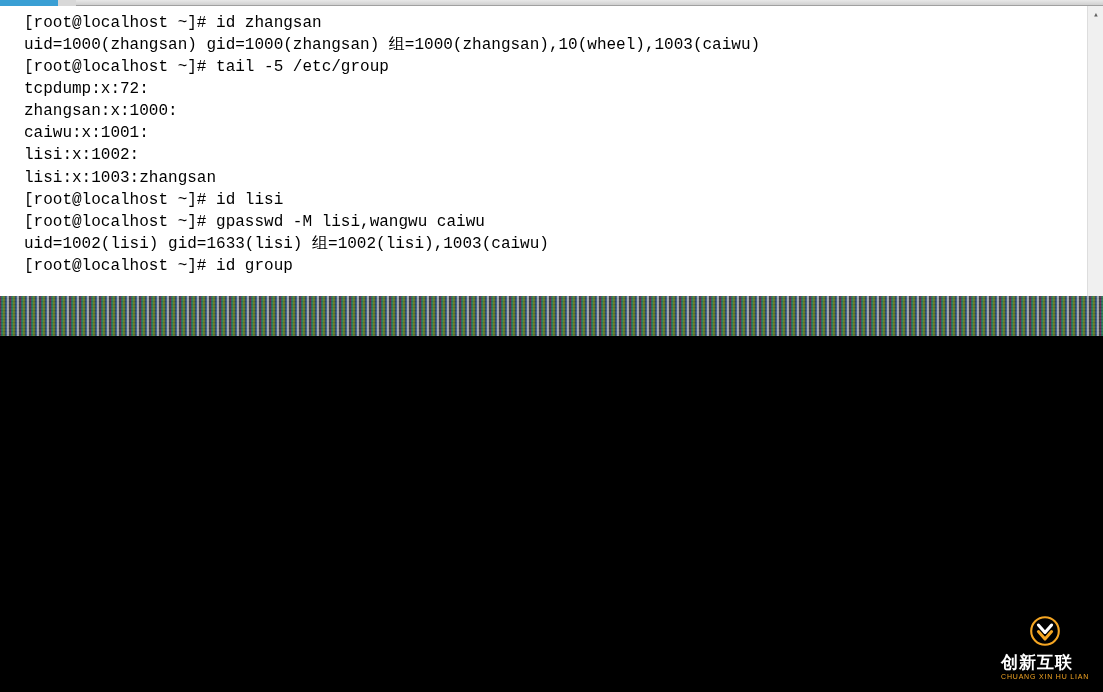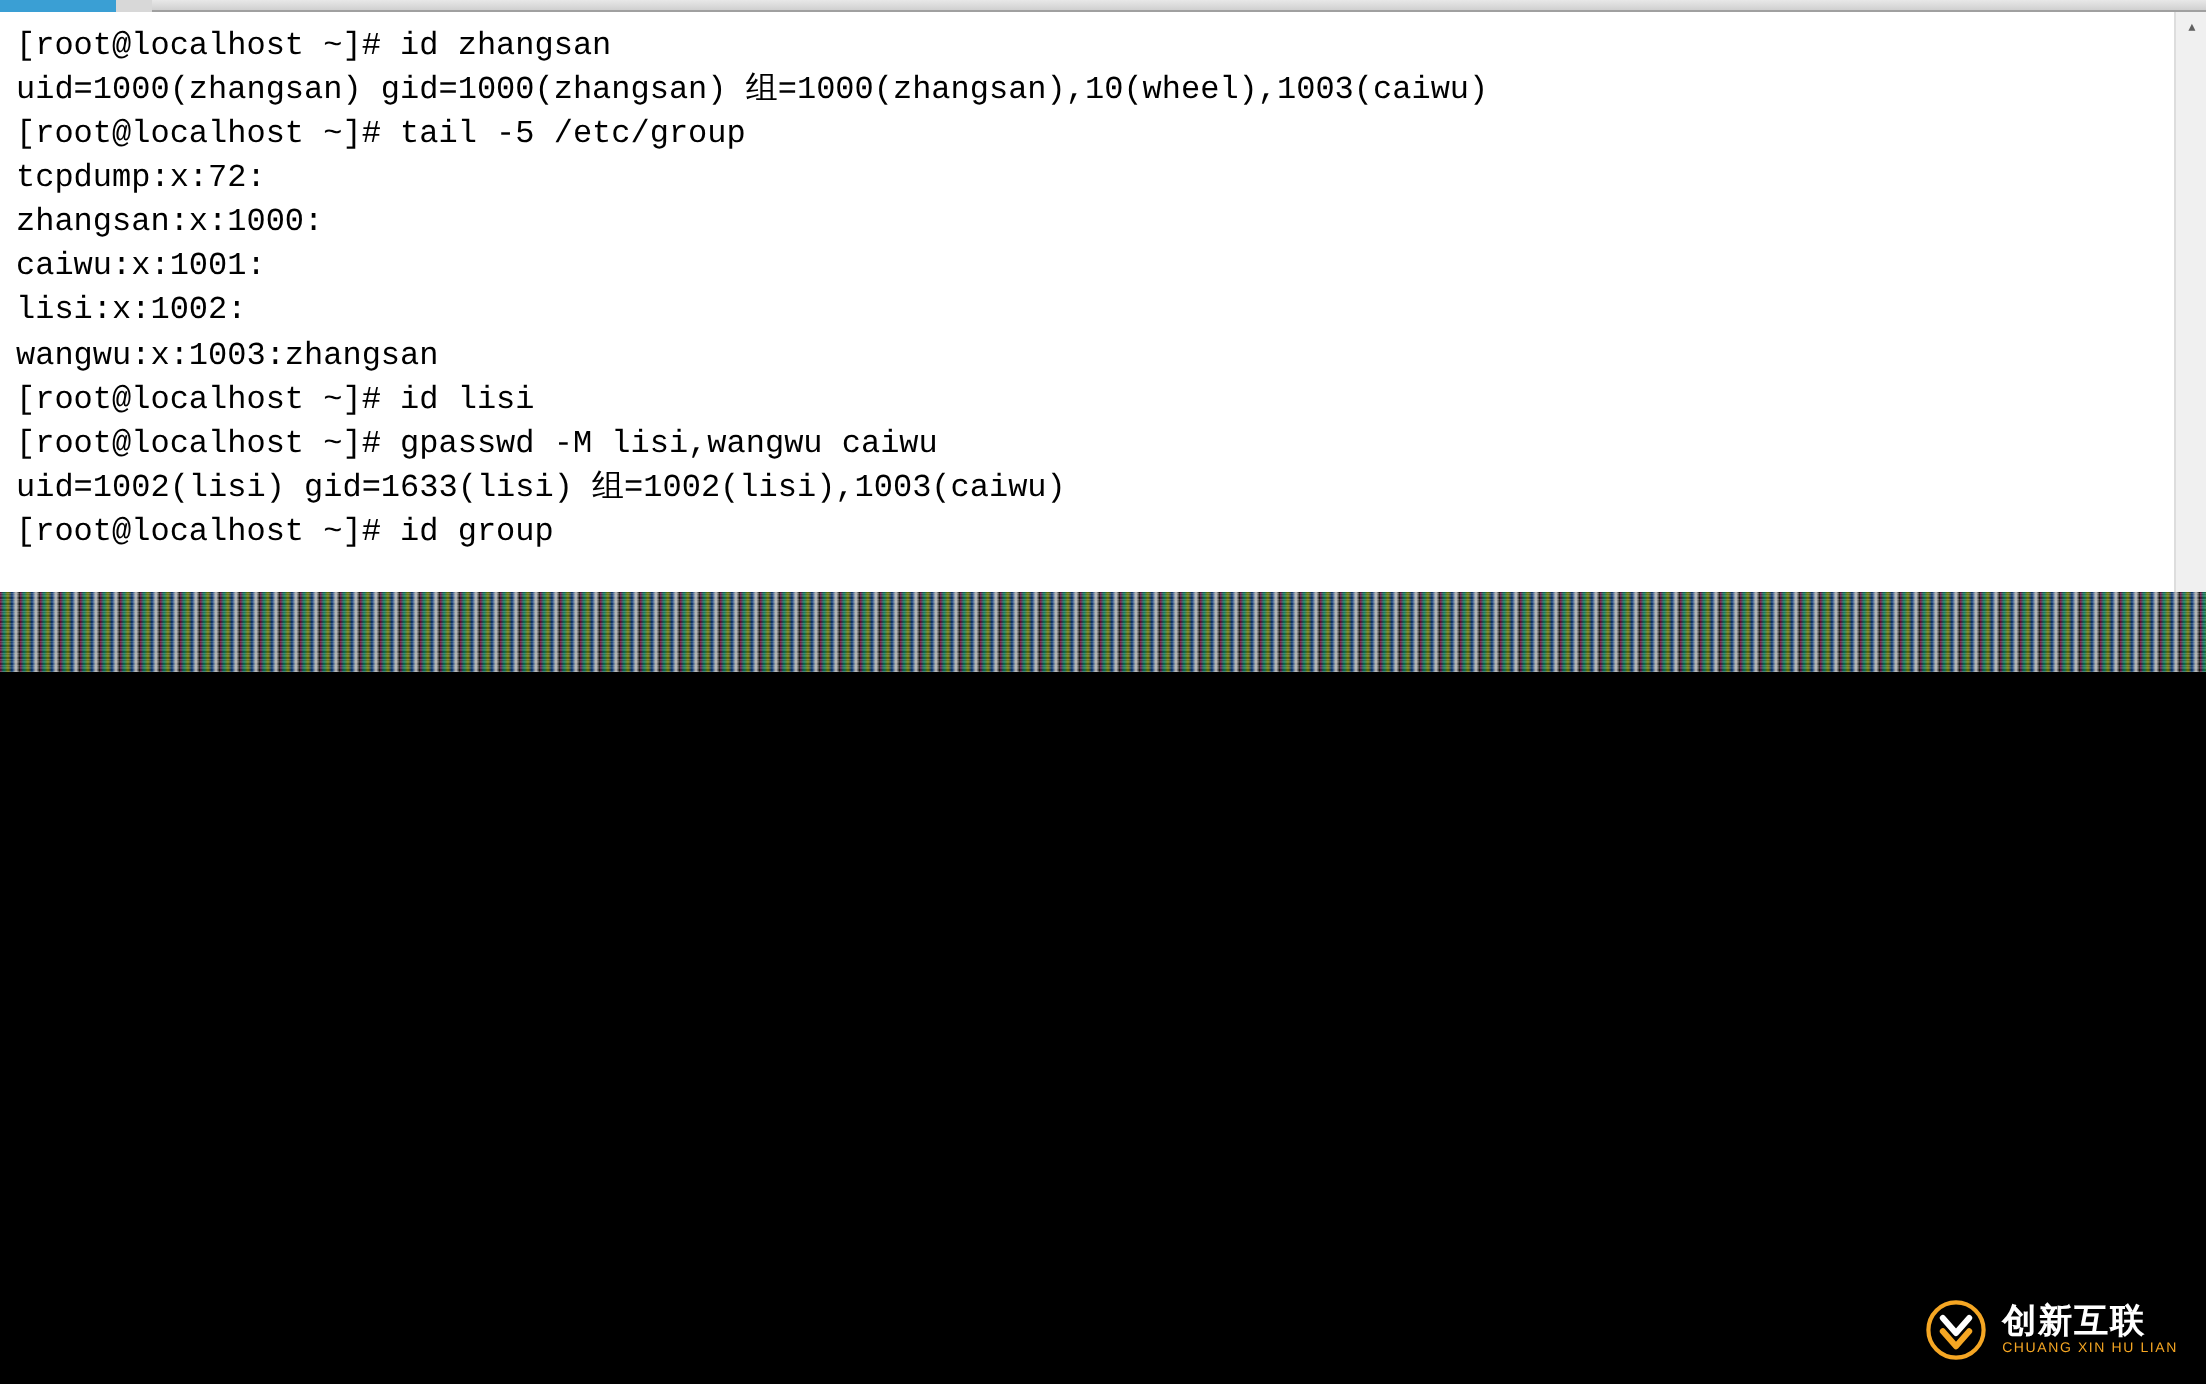--- a/index.html
+++ b/index.html
@@ -35,21 +35,21 @@
     }
     .tab-close {
       width: 18px;
       height: 6px;
       background: #d8d8d8;
     }
     .terminal-area {
       background: #ffffff;
       width: 100%;
       height: 290px;
-      padding: 6px 8px;
+      padding: 6px 24px;
       color: #000;
       line-height: 1.38;
       position: relative;
       overflow: hidden;
     }
     .terminal-line {
       white-space: pre;
       font-family: "Consolas", "Courier New", monospace;
     }
     .scrollbar {
@@ -86,20 +86,21 @@
       background: #000;
       flex: 1;
     }
     .watermark {
       position: absolute;
       bottom: 12px;
       right: 14px;
       display: flex;
       align-items: center;
       gap: 8px;
+      flex-direction: column;
     }
     .wm-logo {
       width: 30px;
       height: 30px;
       position: relative;
     }
     .wm-logo svg {
       width: 30px;
       height: 30px;
     }
@@ -134,21 +135,21 @@
 </div>
 
 <div class="terminal-area">
   <div class="terminal-line">[root@localhost ~]# id zhangsan</div>
   <div class="terminal-line">uid=1000(zhangsan) gid=1000(zhangsan) 组=1000(zhangsan),10(wheel),1003(caiwu)</div>
   <div class="terminal-line">[root@localhost ~]# tail -5 /etc/group</div>
   <div class="terminal-line">tcpdump:x:72:</div>
   <div class="terminal-line">zhangsan:x:1000:</div>
   <div class="terminal-line">caiwu:x:1001:</div>
   <div class="terminal-line">lisi:x:1002:</div>
-  <div class="terminal-line">wangwu:x:1003:zhangsan</div>
+  <div class="terminal-line">lisi:x:1003:zhangsan</div>
   <div class="terminal-line">[root@localhost ~]# id lisi</div>
   <div class="terminal-line">[root@localhost ~]# gpasswd -M lisi,wangwu caiwu</div>
   <div class="terminal-line">uid=1002(lisi) gid=1633(lisi) 组=1002(lisi),1003(caiwu)</div>
   <div class="terminal-line">[root@localhost ~]# id group</div>
 </div>
 
 <div class="scrollbar">
   <div class="scroll-arrow-up">▴</div>
 </div>
 

